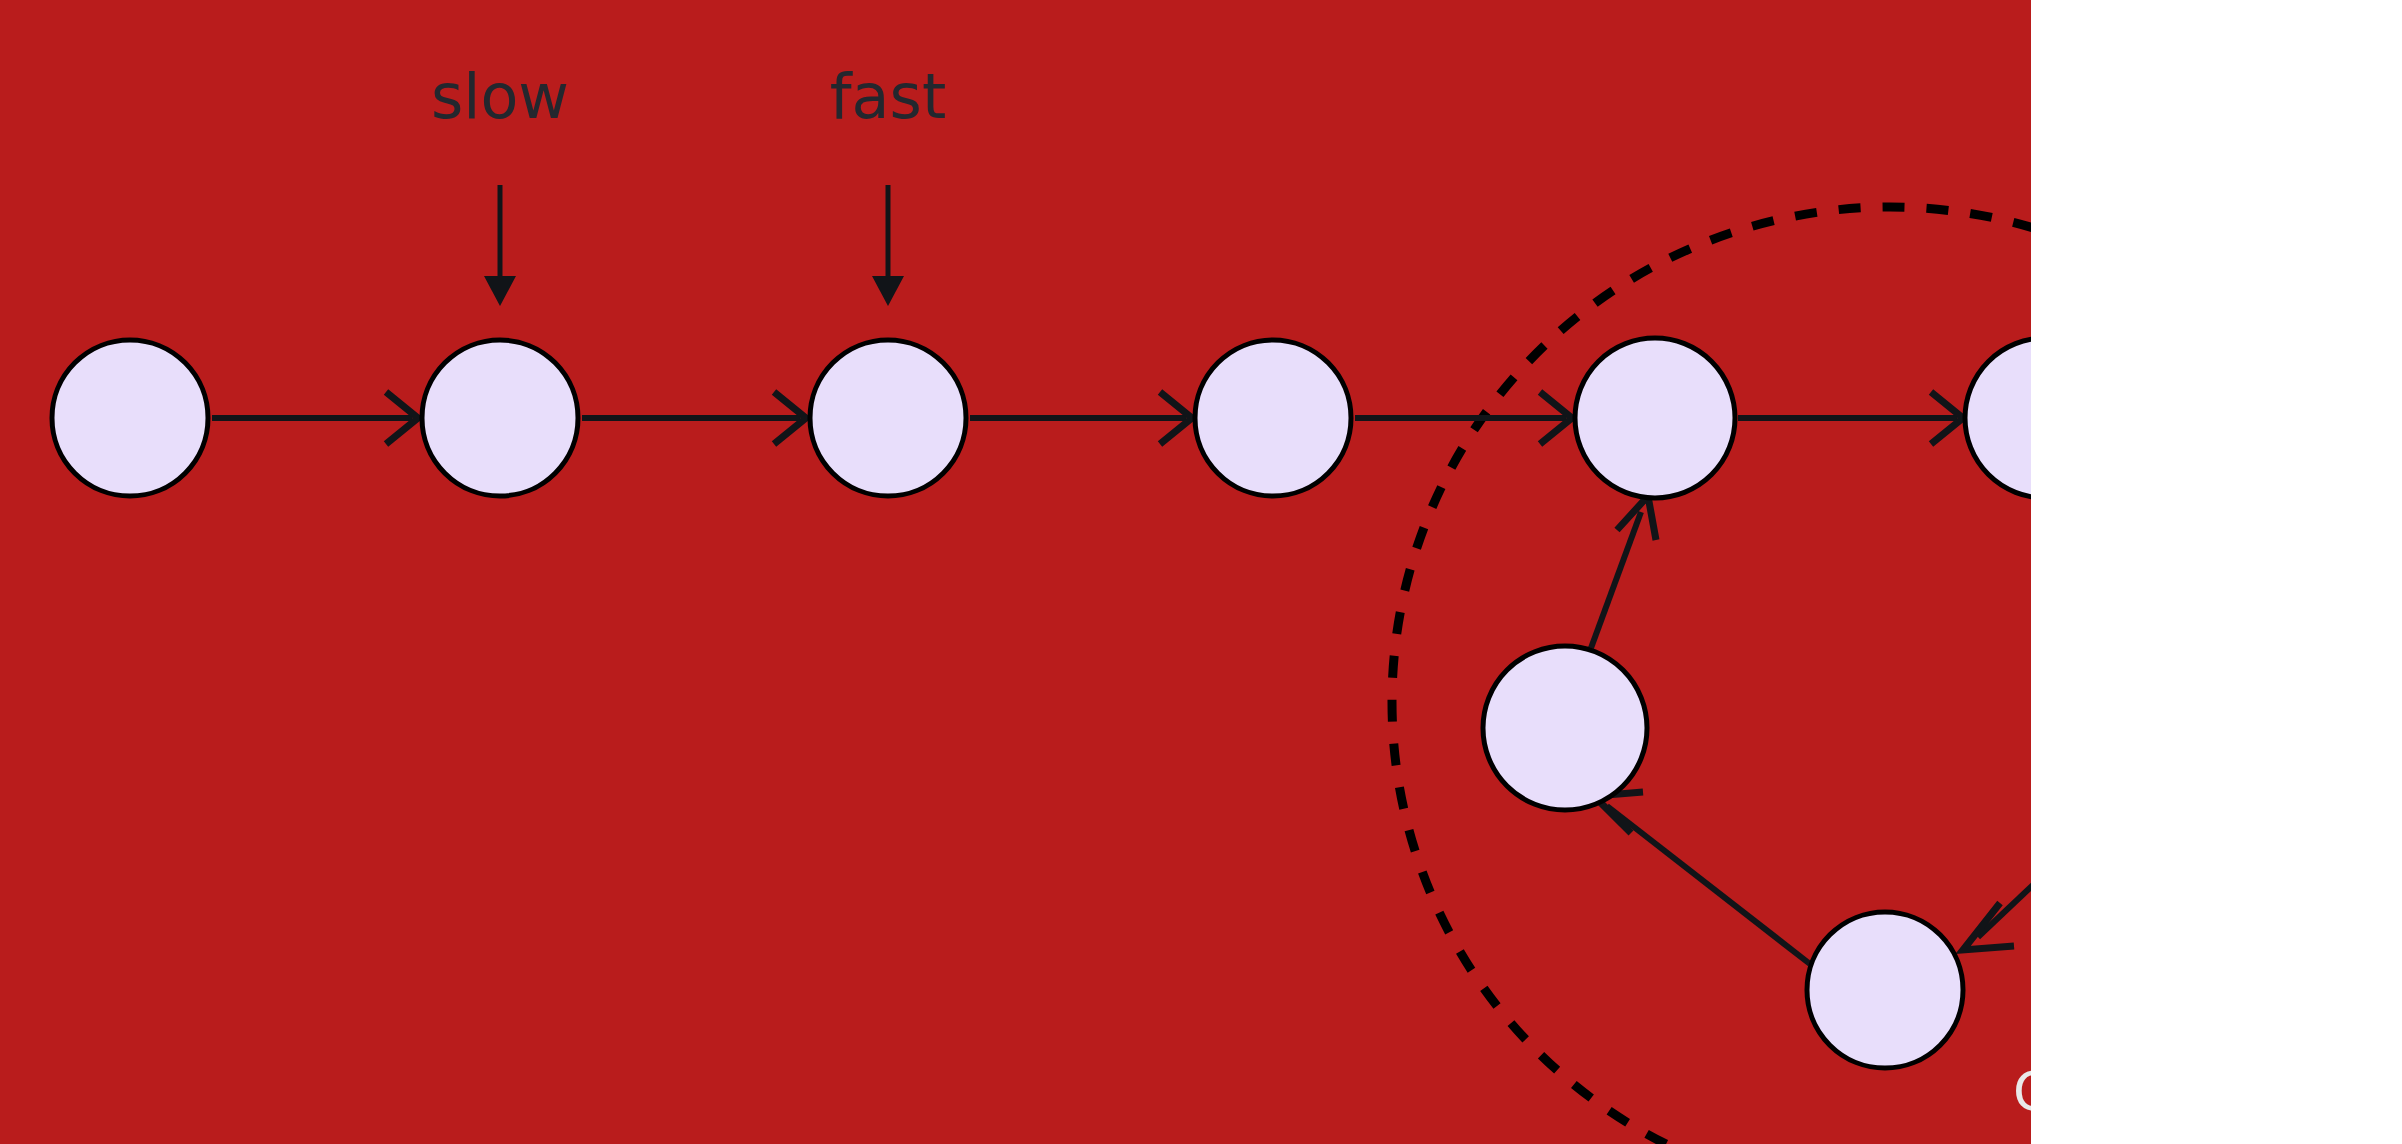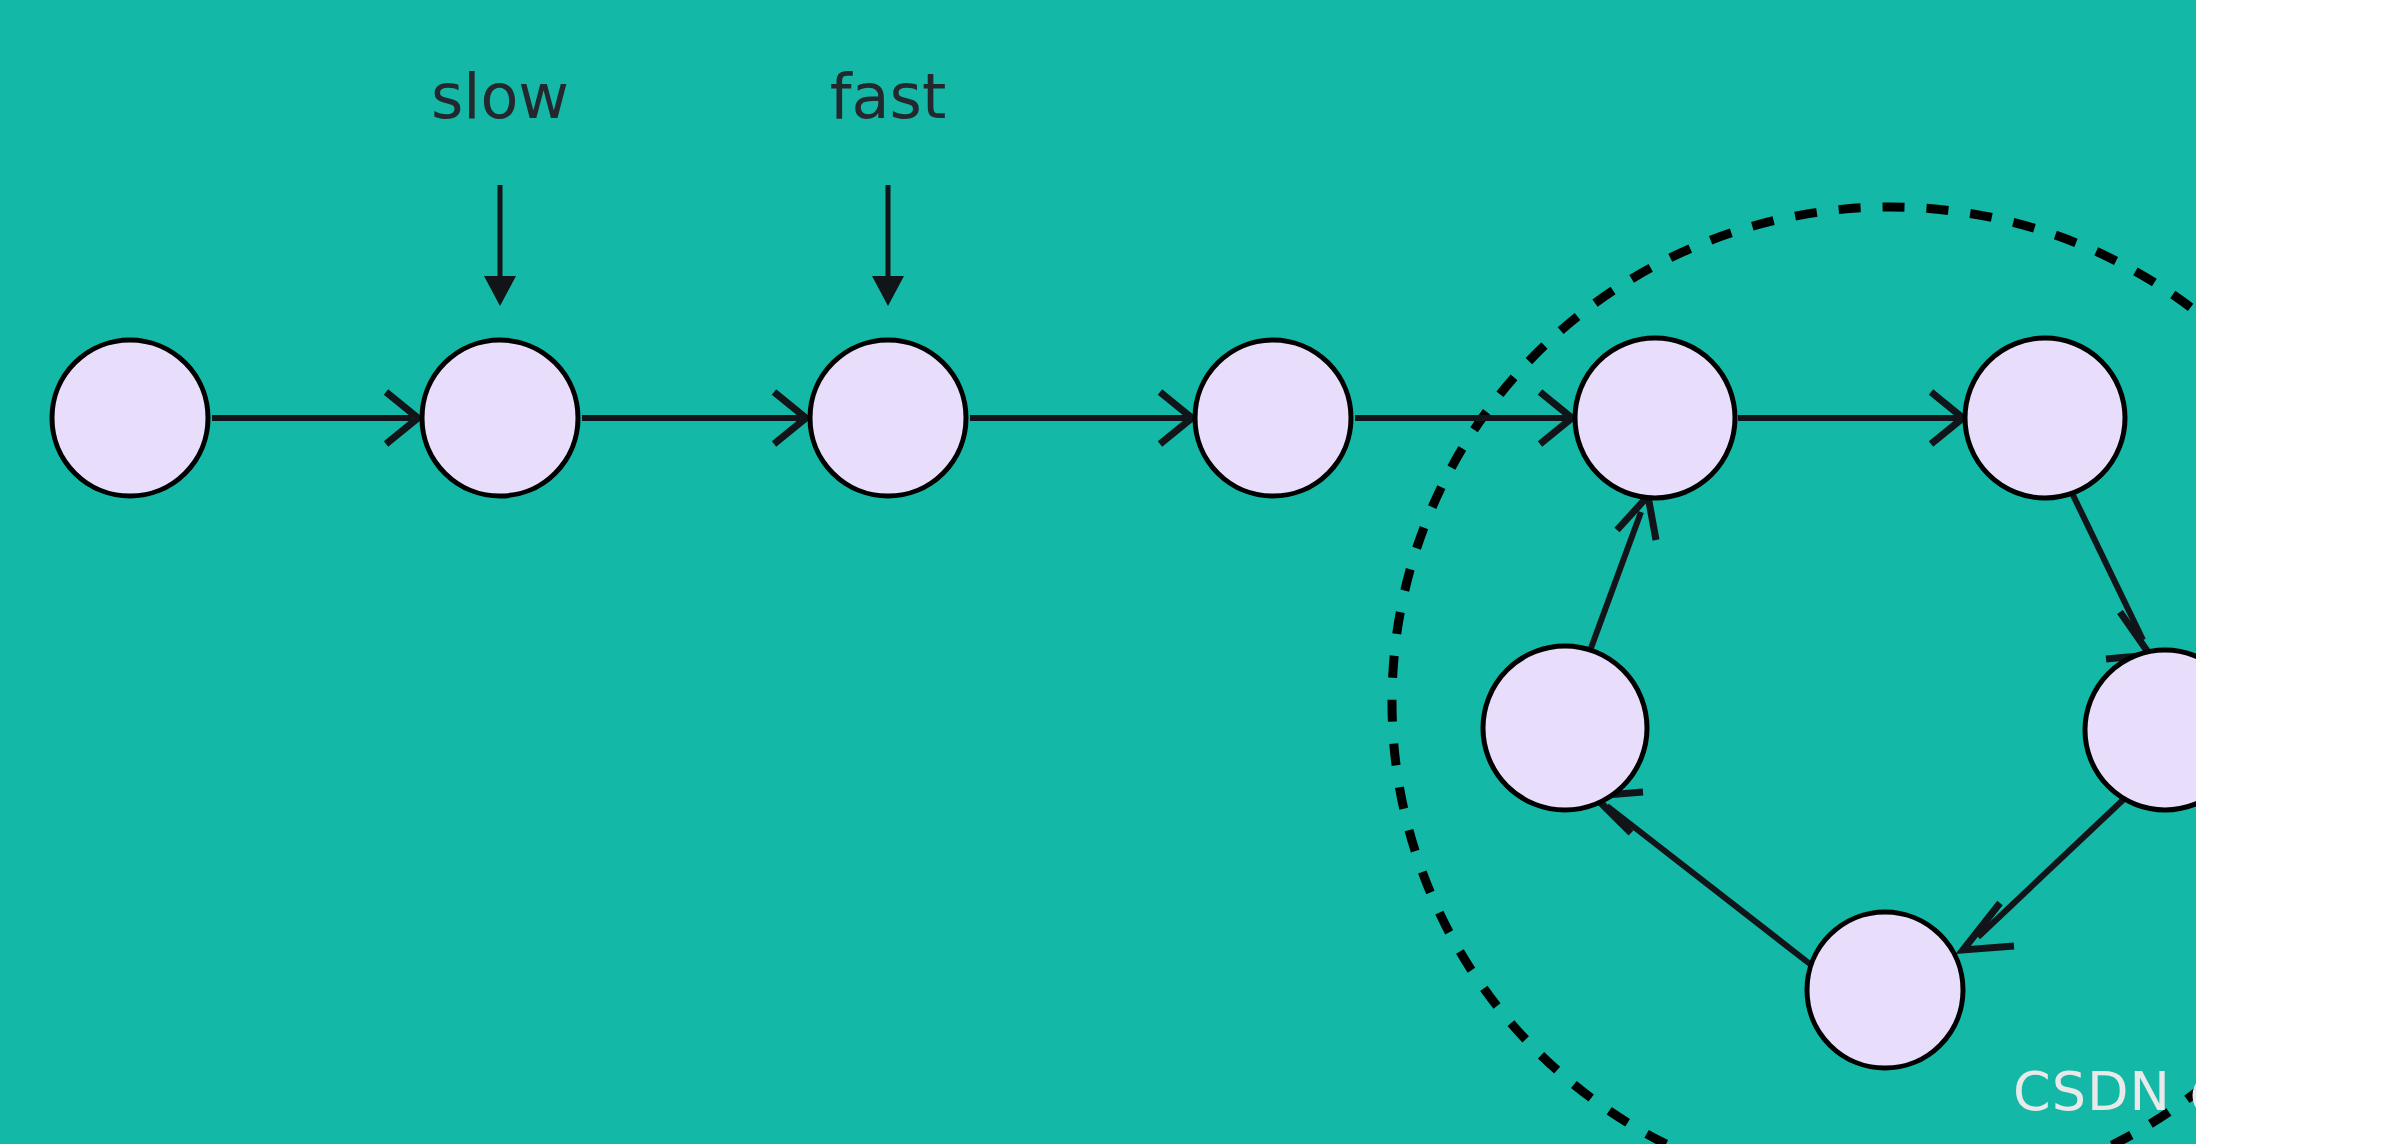--- a/index.html
+++ b/index.html
@@ -68,21 +68,21 @@
     font-family: "DejaVu Sans", "Liberation Sans", sans-serif;
     font-size: 54px;
     fill: #e9e9e9;
     font-weight: 400;
     letter-spacing: 1px;
   }
 </style>
 </head>
 <body>
 
-<div id="canvas" style="width: 2196px; height: 1144px; background: #14b8a6;">
+<div id="canvas" style="width: 2011px; height: 1144px; background: #b91c1c; padding-left: 20px;">
 
   <svg id="diagram-svg" viewBox="0 0 2402 1144" xmlns="http://www.w3.org/2000/svg">
 
     <ellipse class="loop-boundary" cx="1890" cy="702" rx="498" ry="495" stroke="#000000"></ellipse>
 
     <g>
       <line class="edge-line" x1="212" y1="418" x2="412" y2="418"></line>
       <polyline class="edge-head" points="386,392 418,418 386,444"></polyline>
     </g>
 

